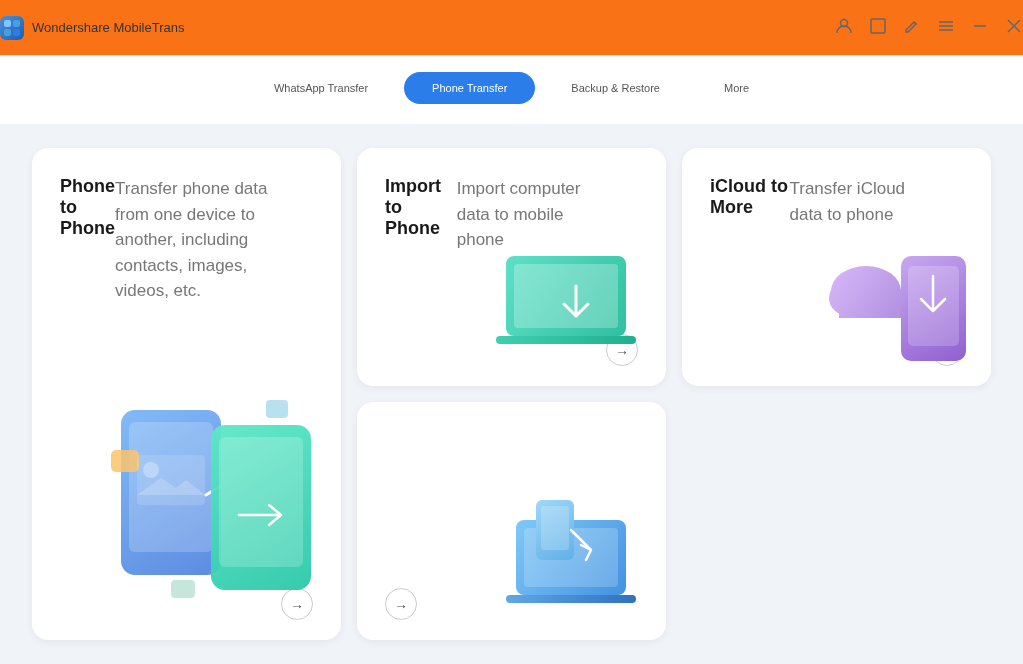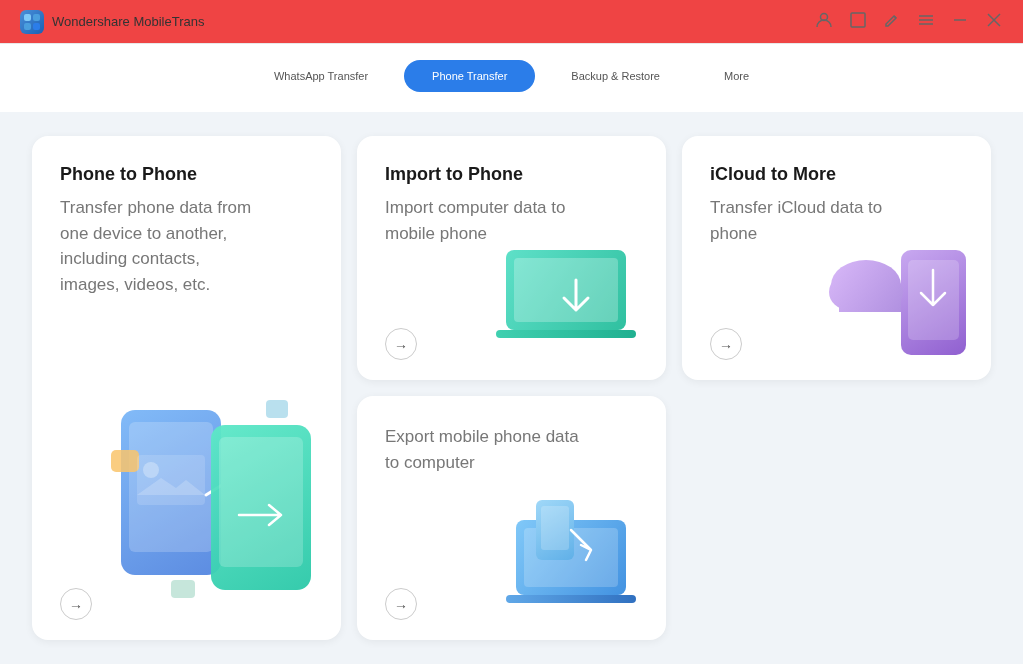--- a/index.html
+++ b/index.html
@@ -8,26 +8,26 @@
       background: #f0f4f8;
       width: 1023px;
       height: 664px;
       overflow: hidden;
       display: flex;
       flex-direction: column;
     }
 
     
     .title-bar {
-      background: #ef4444;
+      background: #f97316;
       display: flex;
       align-items: center;
       justify-content: space-between;
-      padding: 0 20px;
-      height: 44px;
+      padding: 0 0;
+      height: 56px;
       border-bottom: 1px solid #e8e8e8;
       flex-shrink: 0;
     }
     .title-bar-left {
       display: flex;
       align-items: center;
       gap: 8px;
     }
     .app-logo {
       width: 24px;
@@ -103,21 +103,21 @@
       height: 100%;
     }
 
     .card {
       background: #ffffff;
       border-radius: 16px;
       padding: 28px 28px 20px;
       position: relative;
       overflow: hidden;
       display: flex;
-      flex-direction: column;
+      flex-direction: row;
       box-shadow: 0 2px 8px rgba(0,0,0,0.06);
       cursor: pointer;
       transition: box-shadow 0.2s;
     }
 
     .card-large {
       grid-row: 1 / 3;
     }
 
     .card-title {
@@ -340,21 +340,20 @@
               <stop offset="0%" stop-color="#d8b8f8"></stop>
               <stop offset="100%" stop-color="#b090e0"></stop>
             </linearGradient>
           </defs>
         </svg>
       </div>
       <div class="card-arrow">→</div>
     </div>
 
     <div class="card">
-      <div class="card-desc">Export mobile phone data to computer</div>
 
       <div class="export-illustration">
         <svg width="170" height="140" viewBox="0 0 170 140" fill="none">
 
           <rect x="30" y="30" width="110" height="75" rx="8" fill="url(#exportLaptopGrad)"></rect>
           <rect x="38" y="38" width="94" height="59" rx="4" fill="rgba(255,255,255,0.2)"></rect>
           <rect x="20" y="105" width="130" height="8" rx="4" fill="url(#exportBaseGrad)"></rect>
 
           <rect x="50" y="10" width="38" height="60" rx="6" fill="url(#exportPhoneGrad)"></rect>
           <rect x="55" y="16" width="28" height="44" rx="3" fill="rgba(255,255,255,0.2)"></rect>

